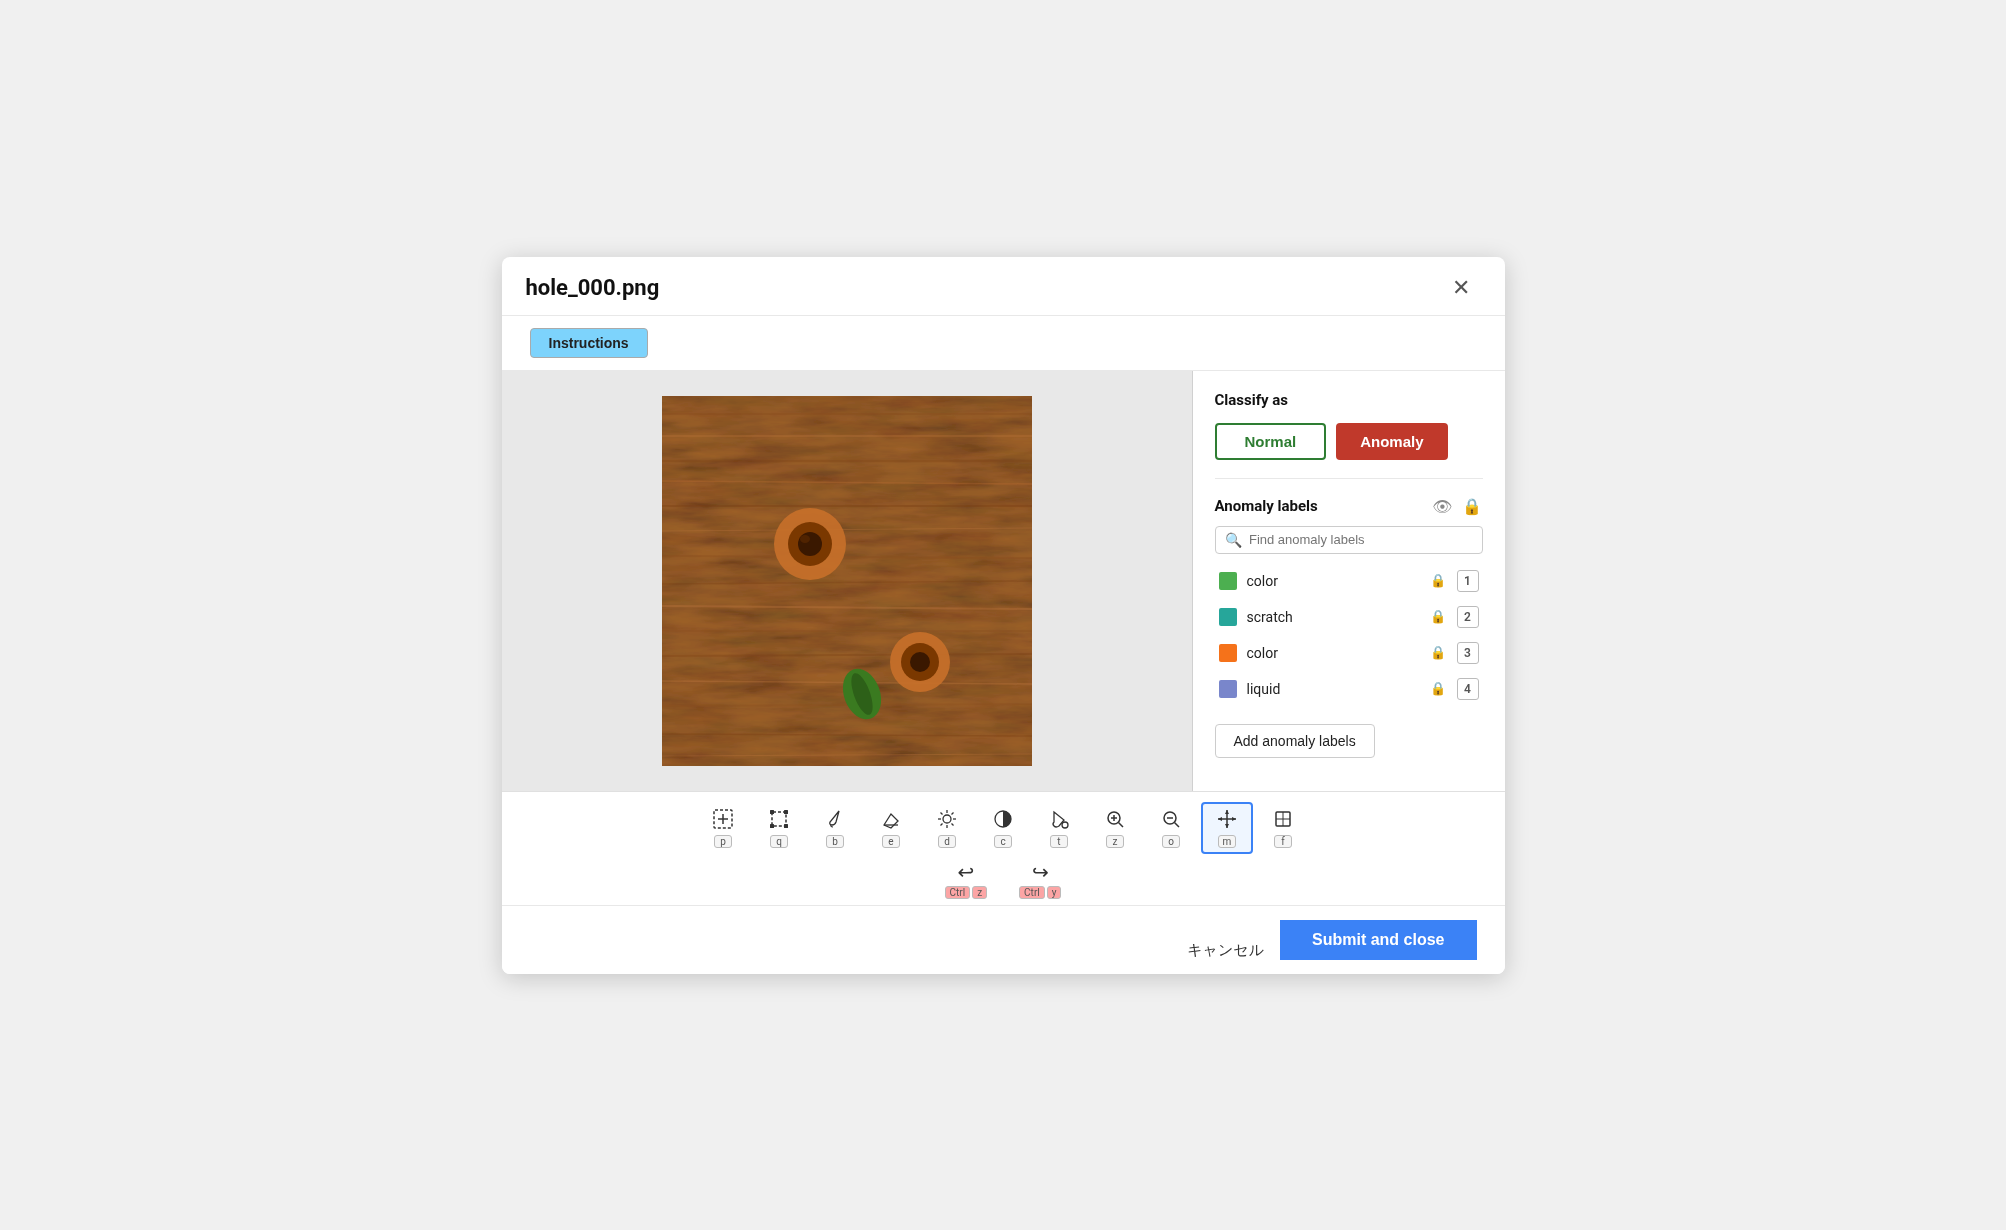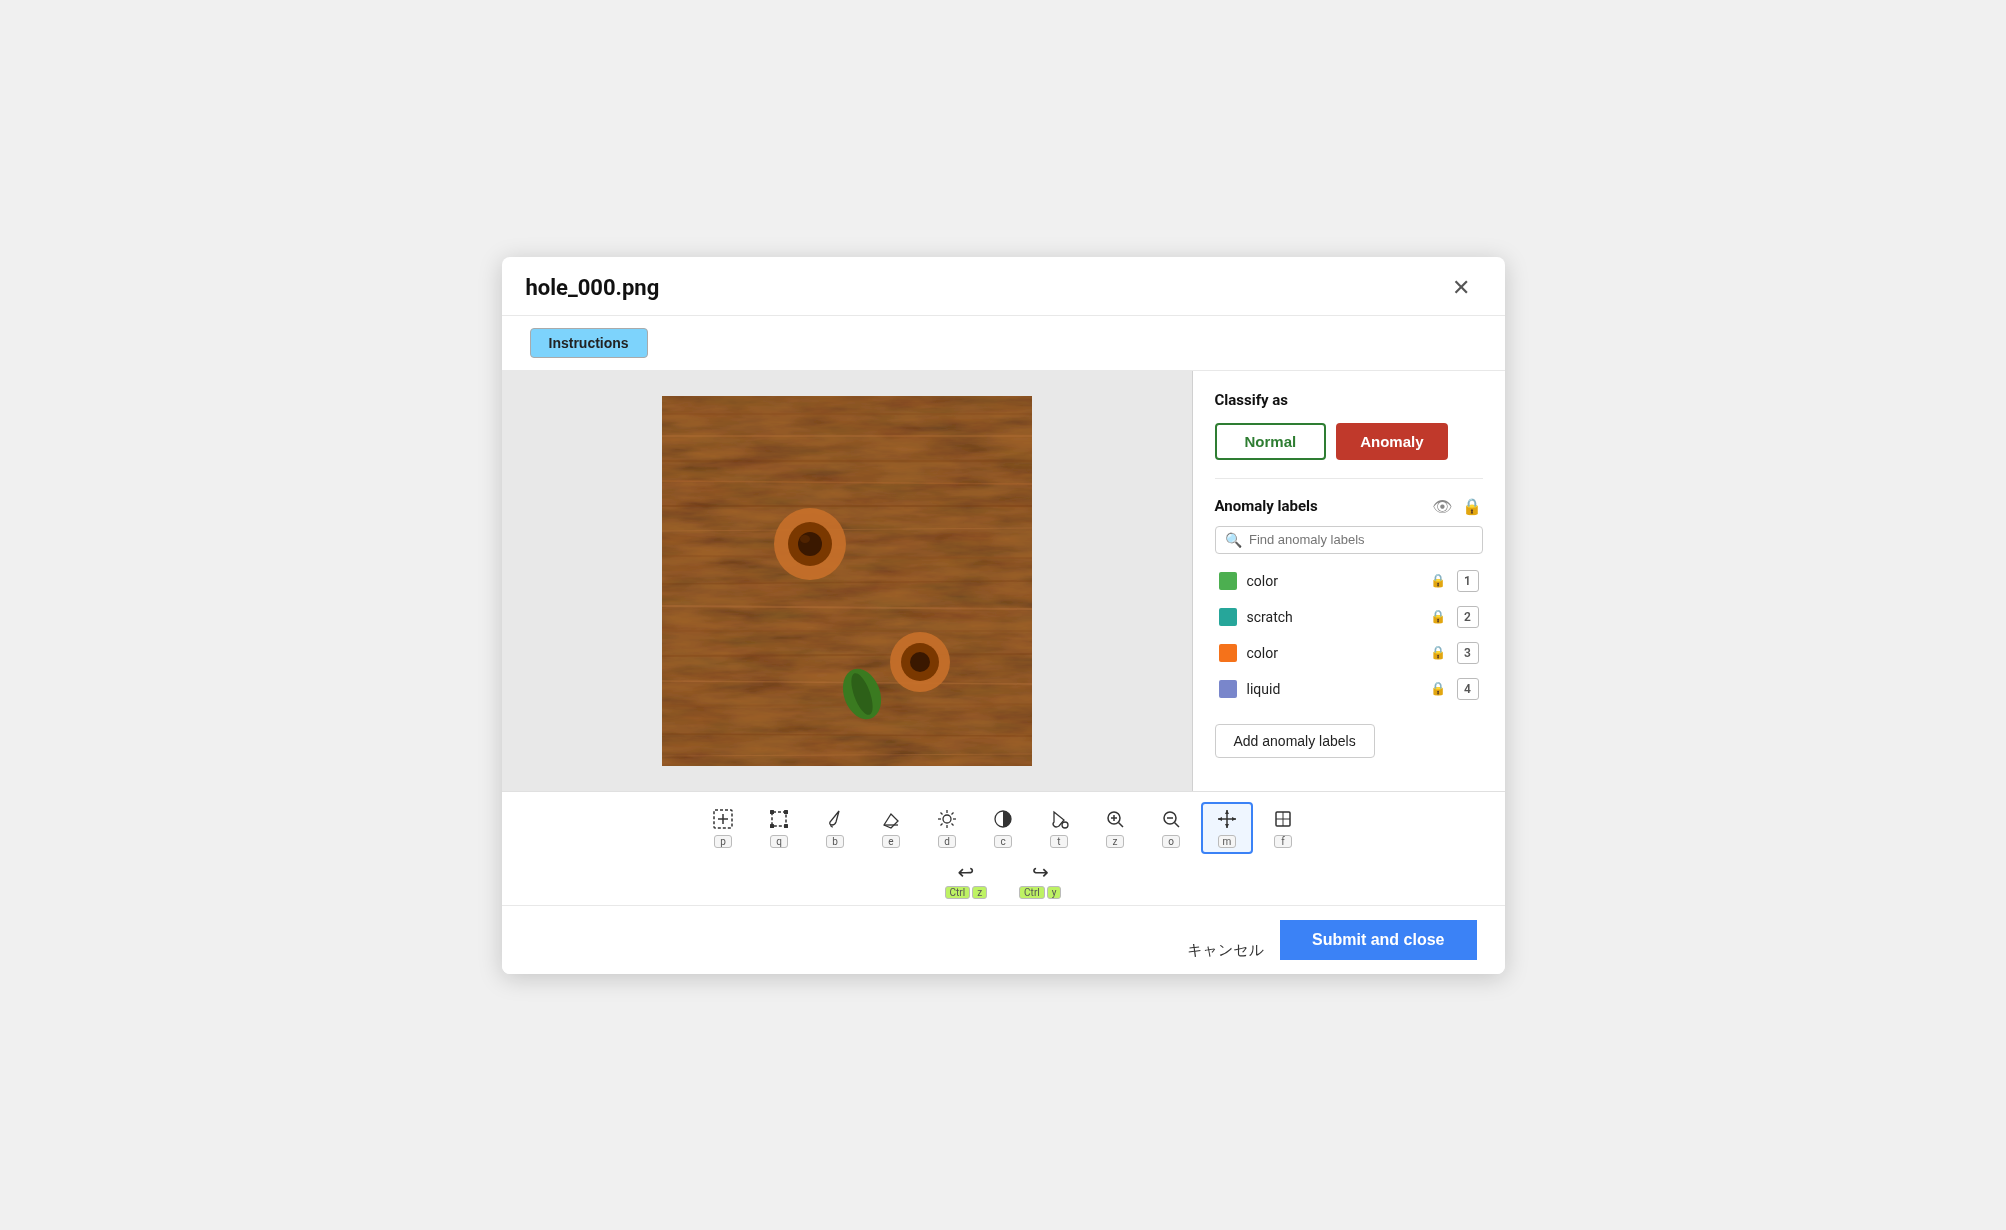--- a/index.html
+++ b/index.html
@@ -285,21 +285,21 @@
     .undo-redo-key {
       display: flex;
       gap: 2px;
     }
     .key-badge {
       border: 1px solid #bbb;
       border-radius: 3px;
       padding: 0 4px;
       font-size: 10px;
       color: #555;
-      background: #bef264;
+      background: #fca5a5;
     }
     .modal-footer {
       display: flex;
       align-items: flex-end;
       justify-content: flex-end;
       padding: 14px 28px;
       border-top: 1px solid #e8e8e8;
       gap: 16px;
       background: #fff;
     }

